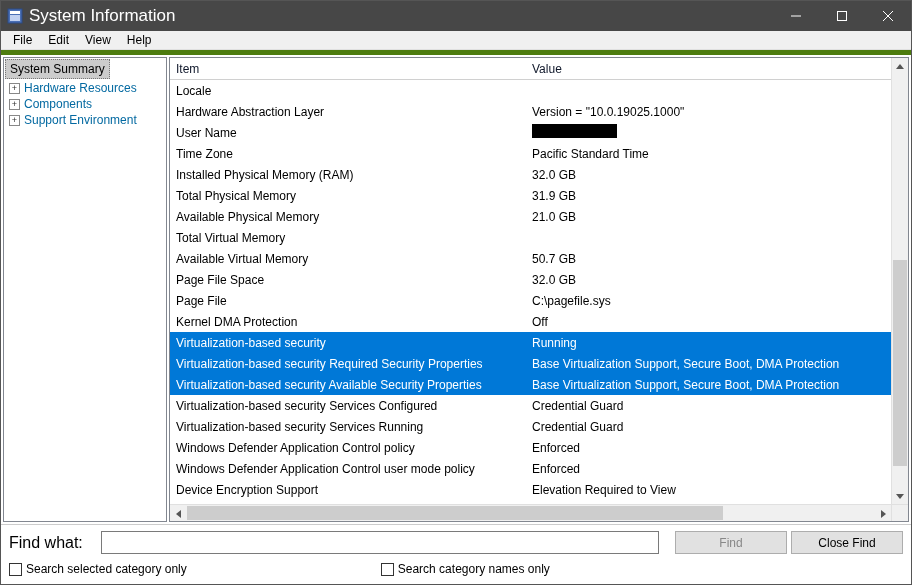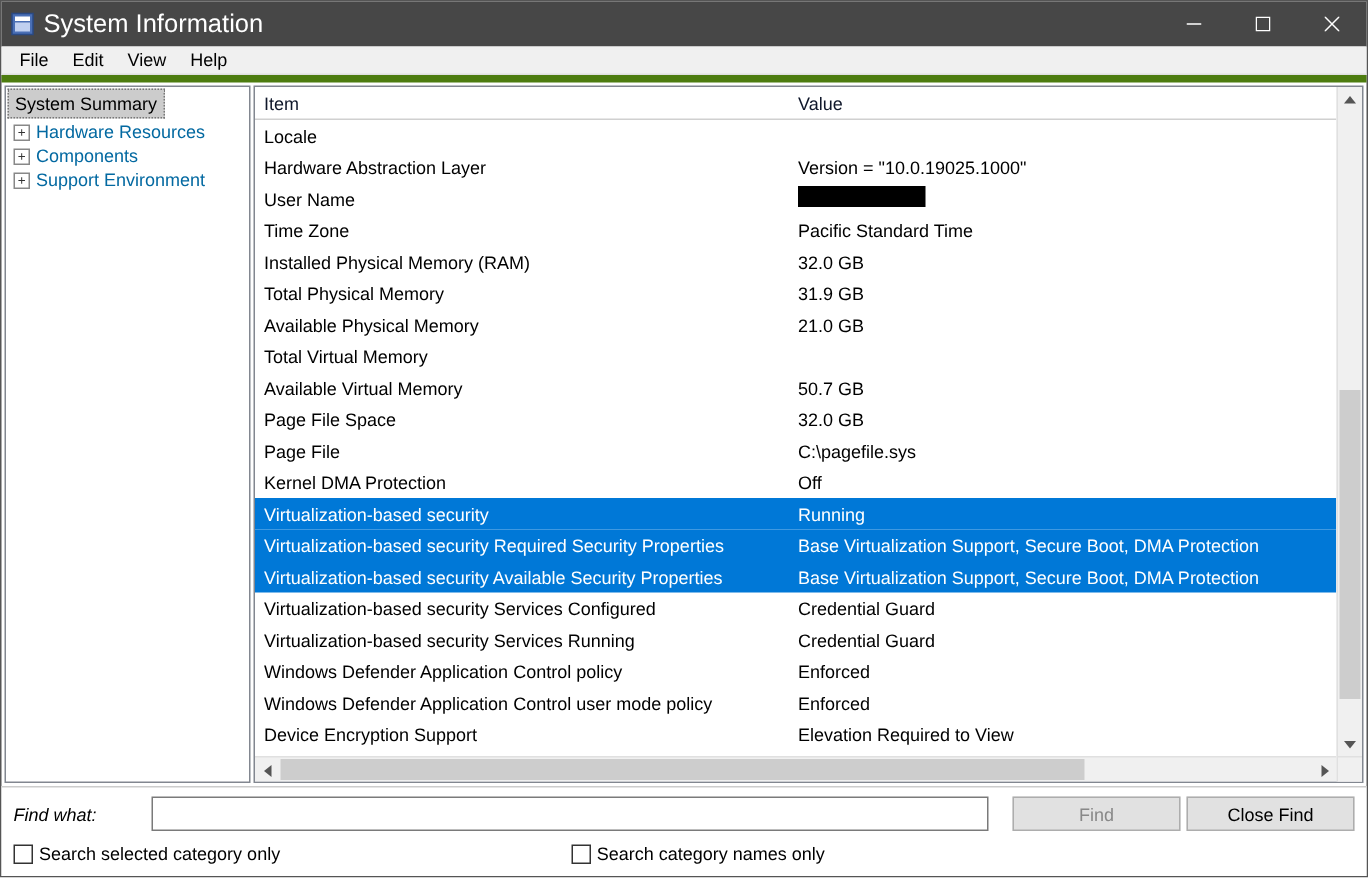--- a/index.html
+++ b/index.html
@@ -32,21 +32,21 @@
   .redacted { display: inline-block; width: 85px; height: 14px; background: #000; }
   .v-scrollbar { width: 17px; background: #f0f0f0; display: flex; flex-direction: column; border-left: 1px solid #e0e0e0; }
   .sb-btn { height: 17px; display: flex; align-items: center; justify-content: center; color: #555; }
   .sb-track { flex: 1; position: relative; }
   .sb-thumb { position: absolute; left: 1px; right: 1px; background: #cdcdcd; }
   .h-scrollbar { height: 17px; background: #f0f0f0; display: flex; border-top: 1px solid #e0e0e0; }
   .hsb-track { flex: 1; position: relative; }
   .hsb-thumb { position: absolute; top: 1px; bottom: 1px; background: #cdcdcd; }
   .bottom { border-top: 1px solid #ccc; padding: 6px 8px 8px 8px; background: #fff; }
   .find-row { display: flex; align-items: center; margin-bottom: 8px; }
-  .find-label { width: 92px; font-size: 12px; font-style: italic; }
+  .find-label { width: 92px; font-size: 16px; }
   .find-input { flex: 1; height: 23px; border: 1px solid #7a7a7a; background: #fff; margin-right: 12px; padding: 0 4px; font-size: 12px; }
   .btn { width: 112px; height: 23px; border: 1px solid #adadad; background: #e1e1e1; font-size: 12px; display: flex; align-items: center; justify-content: center; margin-left: 4px; }
   .btn.disabled { color: #888; }
   .check-row { display: flex; }
   .check-group { display: flex; align-items: center; margin-right: 40px; }
   .check-box { width: 13px; height: 13px; border: 1px solid #333; margin-right: 4px; background: #fff; }
   .check-group:nth-child(2) { margin-left: 154px; }
 </style>
 </head>
 <body>

